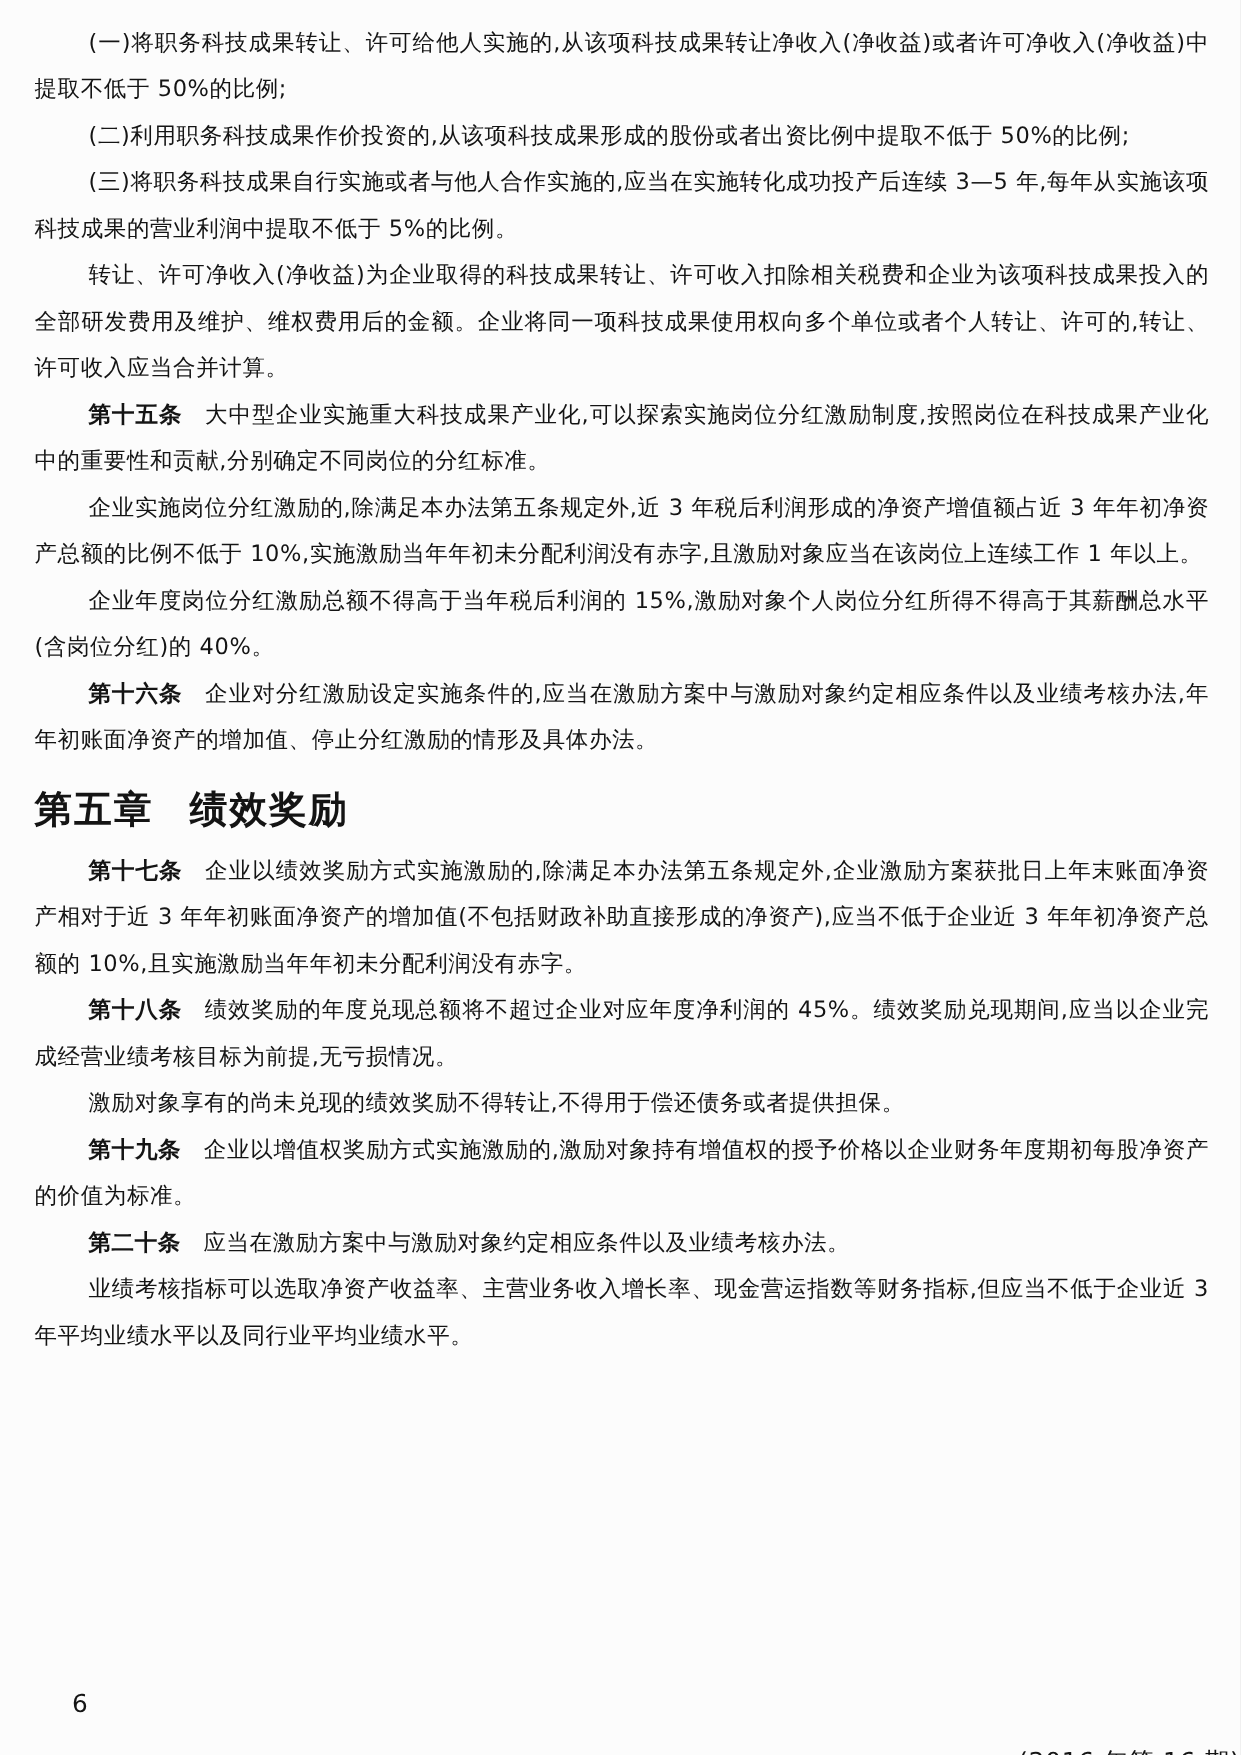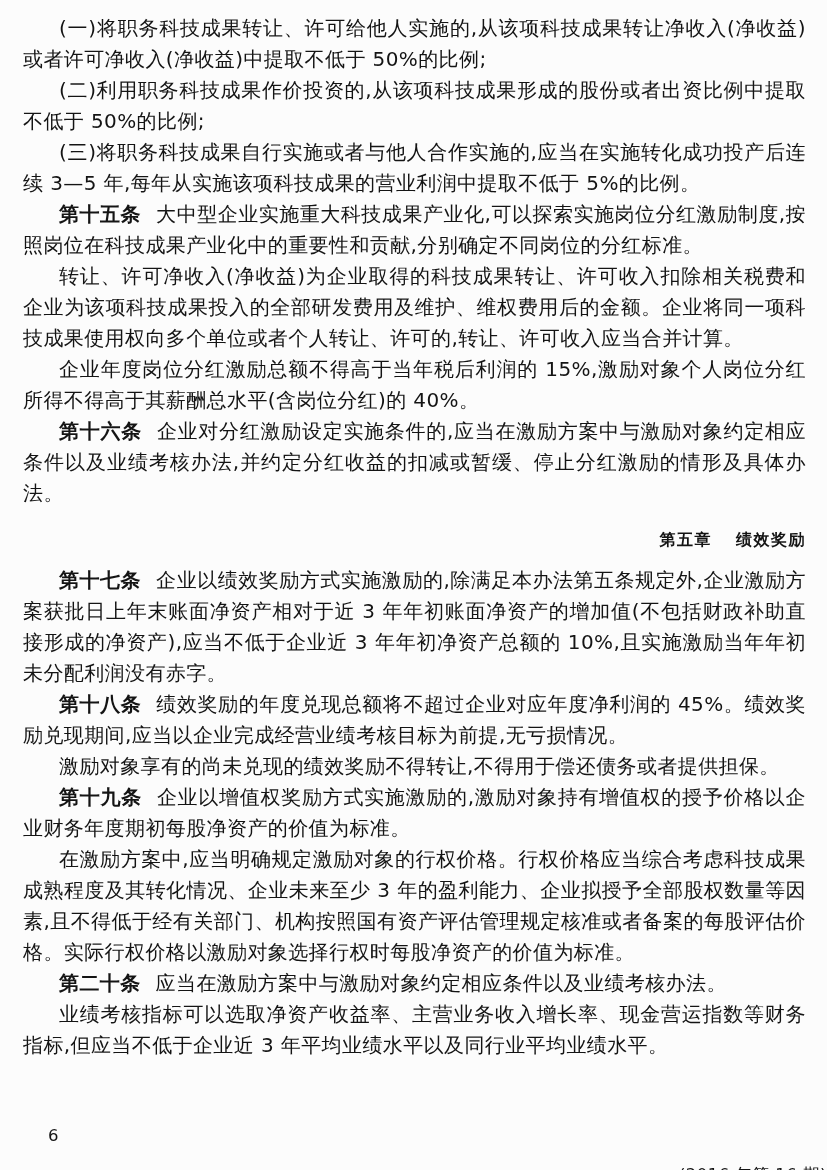--- a/index.html
+++ b/index.html
@@ -14,36 +14,36 @@
     margin: 0 auto;
     background: #fcfcfc;
     color: #141414;
     font-family: "DejaVu Sans", "Liberation Sans", sans-serif;
     box-sizing: border-box;
     padding: 13px 21px 0 23px;
     overflow: hidden;
   }
   .body-text p.para {
     margin: 0;
-    font-size: 20px;
+    font-size: 15px;
     line-height: 31px;
     text-align: justify;
     text-indent: 36px;
     letter-spacing: 0.4px;
   }
   .para .lead {
     font-weight: bold;
   }
   .para .lead:not(:empty) {
     margin-right: 15px;
   }
   h2.chapter-heading {
     margin: 15px 0 9px 0;
-    text-align: right;
-    font-size: 16px;
+    text-align: left;
+    font-size: 25px;
     font-weight: bold;
     letter-spacing: 1.5px;
     line-height: 32px;
   }
   h2.chapter-heading .chapter-title {
     margin-left: 24px;
   }
   .footer {
     position: absolute;
     left: 0;
@@ -70,42 +70,42 @@
 
 <div class="page">
   <div class="body-text">
 
     <p class="para"><b class="lead"></b><span>(一)将职务科技成果转让、许可给他人实施的,从该项科技成果转让净收入(净收益)或者许可净收入(净收益)中提取不低于 50%的比例;</span></p>
 
     <p class="para"><b class="lead"></b><span>(二)利用职务科技成果作价投资的,从该项科技成果形成的股份或者出资比例中提取不低于 50%的比例;</span></p>
 
     <p class="para"><b class="lead"></b><span>(三)将职务科技成果自行实施或者与他人合作实施的,应当在实施转化成功投产后连续 3—5 年,每年从实施该项科技成果的营业利润中提取不低于 5%的比例。</span></p>
 
+    <p class="para"><b class="lead"></b><span>转让、许可净收入(净收益)为企业取得的科技成果转让、许可收入扣除相关税费和企业为该项科技成果投入的全部研发费用及维护、维权费用后的金额。企业将同一项科技成果使用权向多个单位或者个人转让、许可的,转让、许可收入应当合并计算。</span></p>
+
     <p class="para"><b class="lead">第十五条</b><span>大中型企业实施重大科技成果产业化,可以探索实施岗位分红激励制度,按照岗位在科技成果产业化中的重要性和贡献,分别确定不同岗位的分红标准。</span></p>
 
-    <p class="para"><b class="lead"></b><span>转让、许可净收入(净收益)为企业取得的科技成果转让、许可收入扣除相关税费和企业为该项科技成果投入的全部研发费用及维护、维权费用后的金额。企业将同一项科技成果使用权向多个单位或者个人转让、许可的,转让、许可收入应当合并计算。</span></p>
-
+    <p class="para"><b class="lead"></b><span>企业实施岗位分红激励的,除满足本办法第五条规定外,近 3 年税后利润形成的净资产增值额占近 3 年年初净资产总额的比例不低于 10%,实施激励当年年初未分配利润没有赤字,且激励对象应当在该岗位上连续工作 1 年以上。</span></p>
 
     <p class="para"><b class="lead"></b><span>企业年度岗位分红激励总额不得高于当年税后利润的 15%,激励对象个人岗位分红所得不得高于其薪酬总水平(含岗位分红)的 40%。</span></p>
 
-    <p class="para"><b class="lead">第十六条</b><span>企业对分红激励设定实施条件的,应当在激励方案中与激励对象约定相应条件以及业绩考核办法,并约定分红收益的扣减或暂缓、停止分红激励的情形及具体办法。</span></p>
+    <p class="para"><b class="lead">第十六条</b><span>企业对分红激励设定实施条件的,应当在激励方案中与激励对象约定相应条件以及业绩考核办法,年年初账面净资产的增加值、停止分红激励的情形及具体办法。</span></p>
 
 
     <h2 class="chapter-heading"><span class="chapter-number">第五章</span><span class="chapter-title">绩效奖励</span></h2>
 
     <p class="para"><b class="lead">第十七条</b><span>企业以绩效奖励方式实施激励的,除满足本办法第五条规定外,企业激励方案获批日上年末账面净资产相对于近 3 年年初账面净资产的增加值(不包括财政补助直接形成的净资产),应当不低于企业近 3 年年初净资产总额的 10%,且实施激励当年年初未分配利润没有赤字。</span></p>
 
     <p class="para"><b class="lead">第十八条</b><span>绩效奖励的年度兑现总额将不超过企业对应年度净利润的 45%。绩效奖励兑现期间,应当以企业完成经营业绩考核目标为前提,无亏损情况。</span></p>
 
     <p class="para"><b class="lead"></b><span>激励对象享有的尚未兑现的绩效奖励不得转让,不得用于偿还债务或者提供担保。</span></p>
 
 
     <p class="para"><b class="lead">第十九条</b><span>企业以增值权奖励方式实施激励的,激励对象持有增值权的授予价格以企业财务年度期初每股净资产的价值为标准。</span></p>
 
-    <p class="para"><b class="lead"></b><span>在激励方案中,应当明确规定激励对象的行权价格。行权价格应当综合考虑科技成果成熟程度及其转化情况、企业未来至少 3 年的盈利能力、企业拟授予全部股权数量等因素,且不得低于经有关部门、机构按照国有资产评估管理规定核准或者备案的每股评估价格。实际行权价格以激励对象选择行权时每股净资产的价值为标准。</span></p>
 
     <p class="para"><b class="lead">第二十条</b><span>应当在激励方案中与激励对象约定相应条件以及业绩考核办法。</span></p>
 
     <p class="para"><b class="lead"></b><span>业绩考核指标可以选取净资产收益率、主营业务收入增长率、现金营运指数等财务指标,但应当不低于企业近 3 年平均业绩水平以及同行业平均业绩水平。</span></p>
 
   </div>
 
   <div class="footer">
     <span class="page-number">6</span>
     <span class="issue-label">(2016 年第 16 期)</span>

